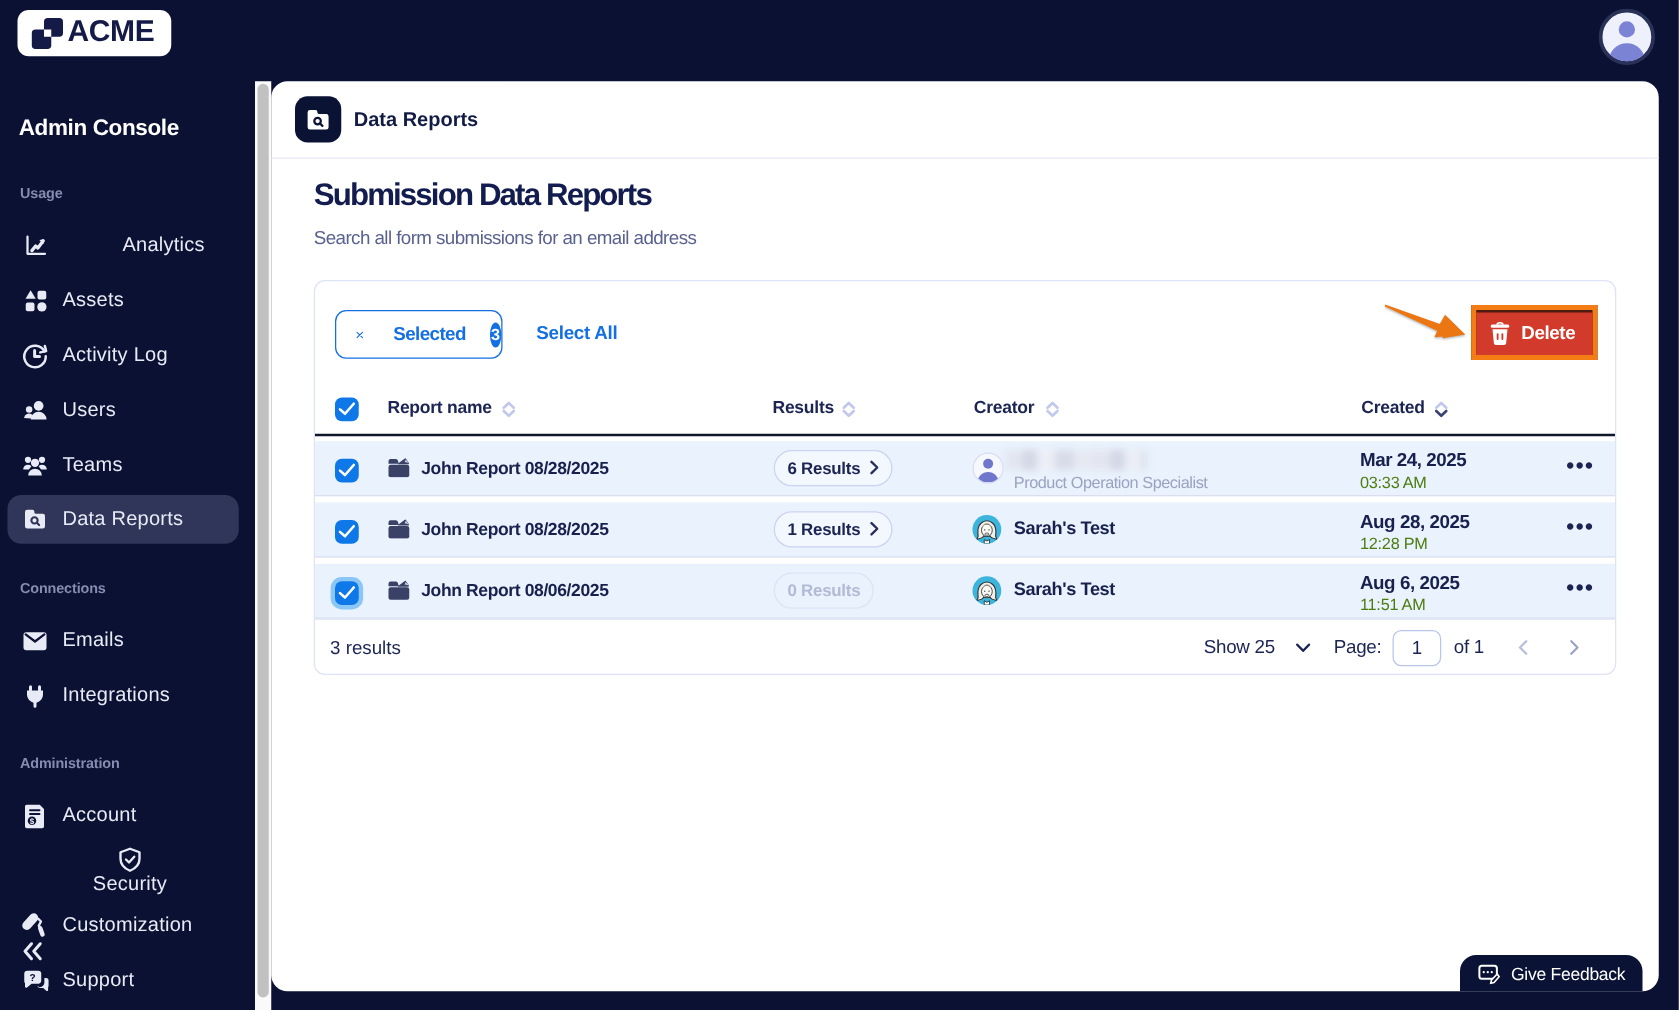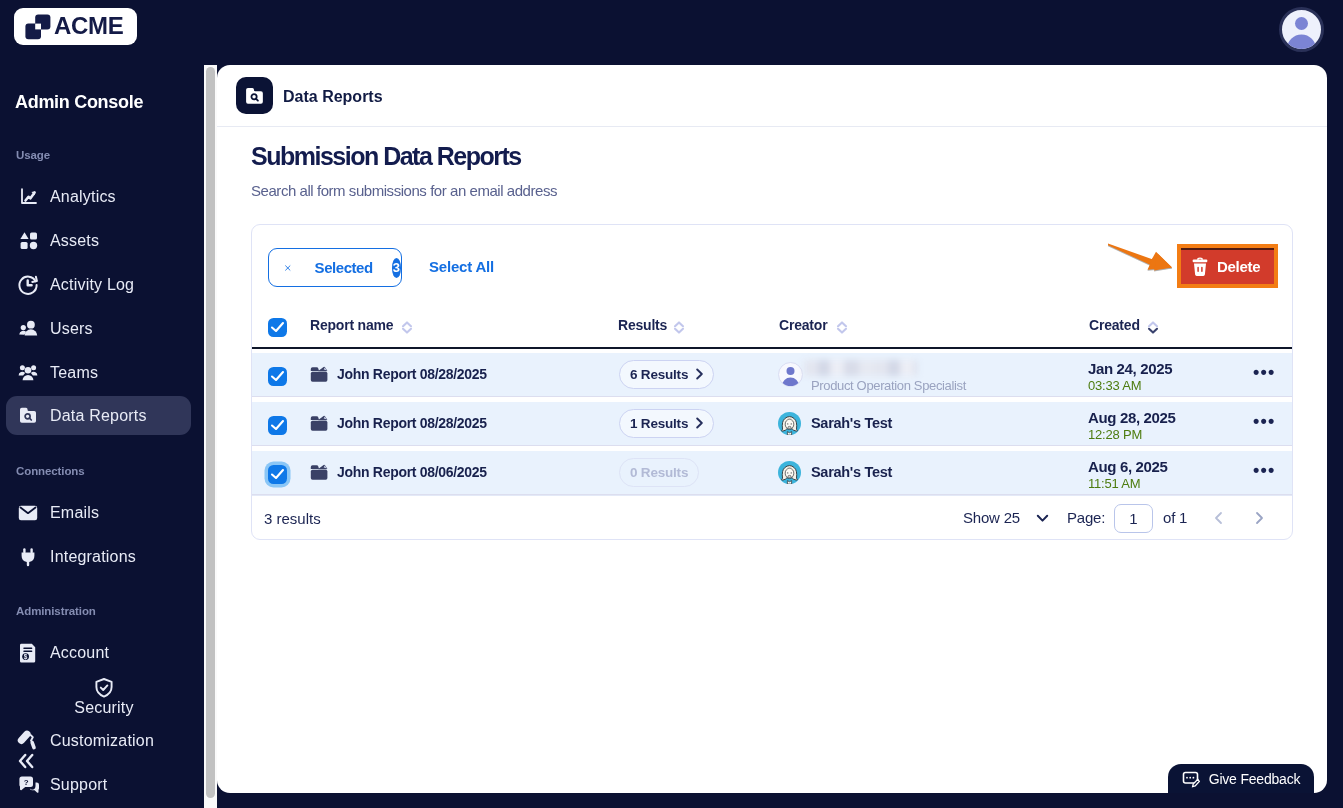--- a/index.html
+++ b/index.html
@@ -83,21 +83,21 @@
     <div class="logo">
       <svg width="26" height="26" viewBox="0 0 26 26">
         <rect x="10.2" y="0.4" width="15.2" height="15" rx="3" fill="#141b47"></rect>
         <rect x="0.4" y="9.6" width="15.6" height="15.6" rx="3" fill="#141b47"></rect>
         <rect x="10.2" y="9.6" width="5.8" height="5.8" fill="#fff"></rect>
       </svg>
       <span class="logo-word">ACME</span>
     </div>
     <div class="admin-title">Admin Console</div>
     <div class="nav-section" style="top:149px;">Usage</div>
-    <div class="nav-item" style="top:177px;">
+    <div class="nav-item" style="top:177px;gap:48px;">
       <span class="ic">
       <svg width="21" height="21" viewBox="0 0 21 21" fill="none">
         <path d="M4 3.2 V17 H18" stroke="#e8ebf6" stroke-width="1.8" stroke-linecap="round" stroke-linejoin="round"></path>
         <path d="M7.5 14.5 L10.5 10.8 L12.3 12.4 L16.6 6.6" stroke="#e8ebf6" stroke-width="2.6" stroke-linecap="round" stroke-linejoin="round"></path>
         <path d="M13.4 5.9 L17.2 5.3 L16.8 9.2 Z" fill="#e8ebf6"></path>
       </svg>
       </span>
       <span class="lbl">Analytics</span>
     </div>
     <div class="nav-item" style="top:221px;">
@@ -317,21 +317,21 @@
           </svg>
         </div>
         <div class="avatar" style="background:#f7f8fe; border:1px solid #d9ddf3; left:526px; top:9px; width:25px; height:25px;">
           <svg width="23" height="23" viewBox="0 0 23 23">
             <circle cx="11.5" cy="8" r="4" fill="#6e77cc"></circle>
             <path d="M3 23 a8.5 8.5 0 0 1 17 0 Z" fill="#6e77cc"></path>
           </svg>
         </div>
         <div class="blurname"></div>
         <div style="position:absolute; left:559px; top:25px; color:#9aa3c0; font-size:13px; letter-spacing:-0.35px;">Product Operation Specialist</div>
-        <div class="date1">Jan 24, 2025</div>
+        <div class="date1">Mar 24, 2025</div>
         <div class="date2">03:33 AM</div>
         <div class="dots">•••</div>
       </div>
       <div class="row" style="top:177px;">
         <div class="checkbox" style="left:16px; top:14px;">
           <svg width="15" height="13" viewBox="0 0 15 13">
             <path d="M2 6.5 L6 10 L13 2" stroke="#fff" stroke-width="2.1" fill="none" stroke-linecap="round" stroke-linejoin="round"></path>
           </svg>
         </div>
         <svg class="folder" width="18" height="16" viewBox="0 0 18 16" fill="#3a4166">

